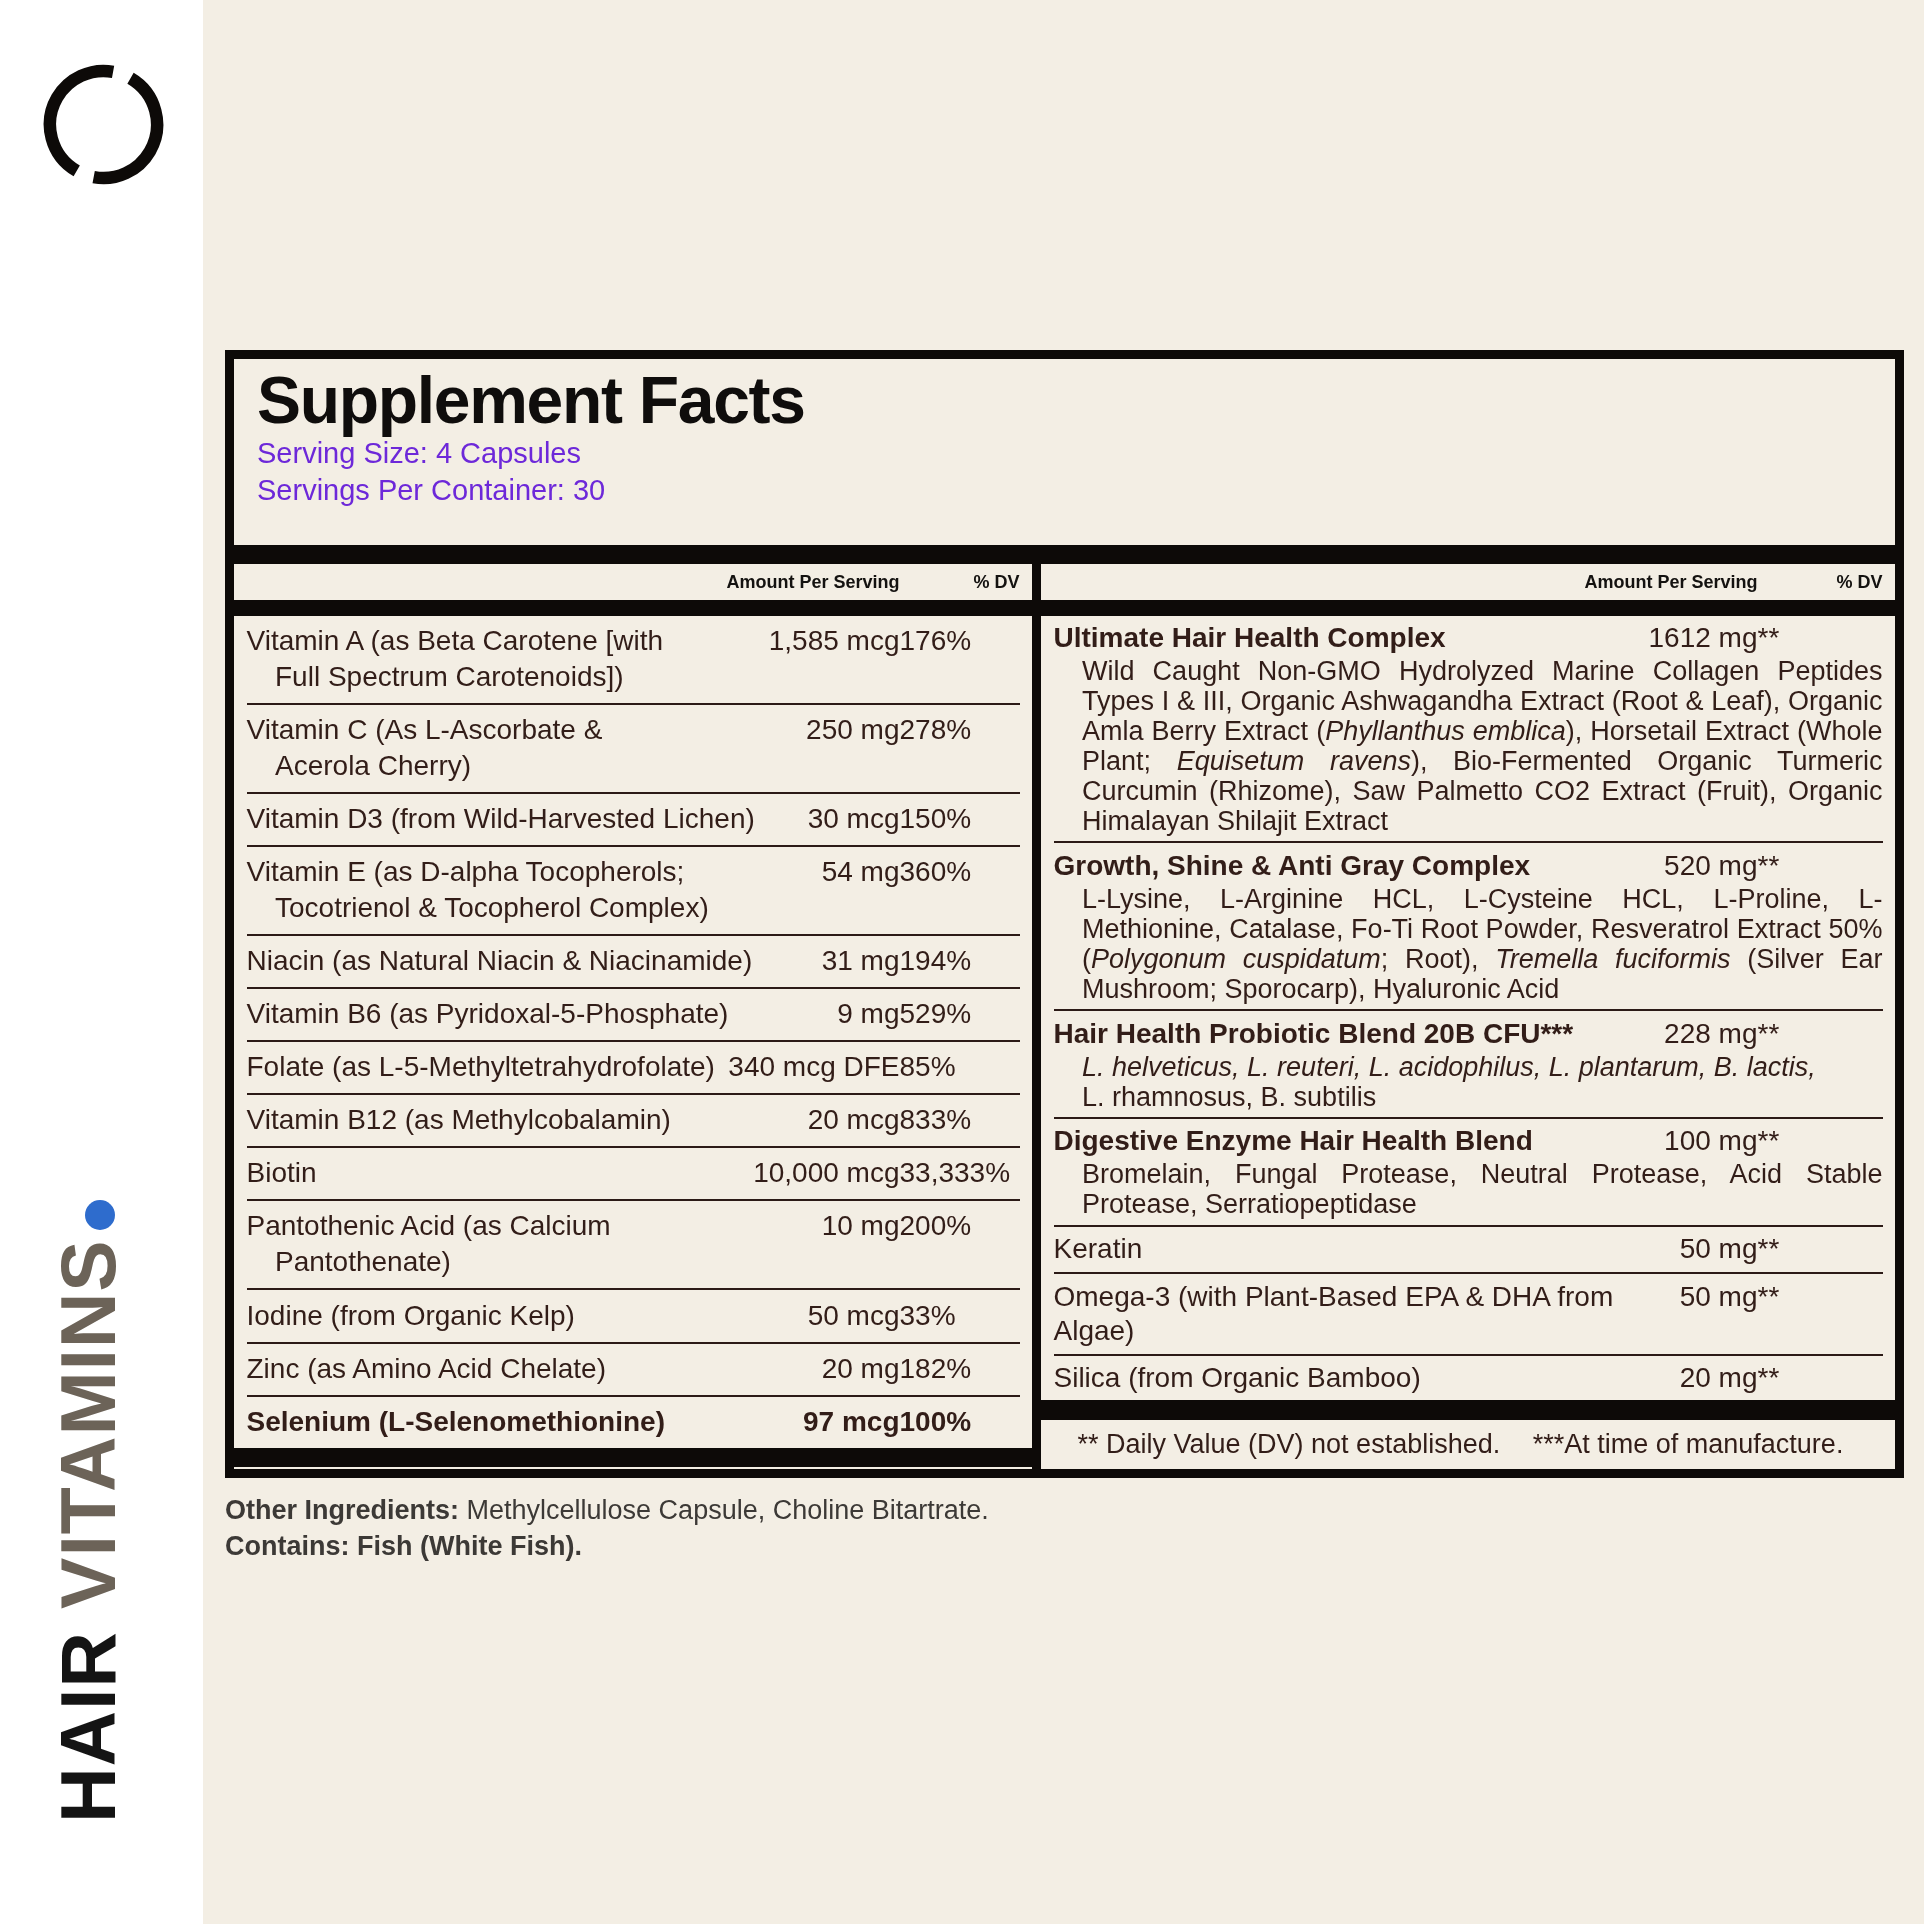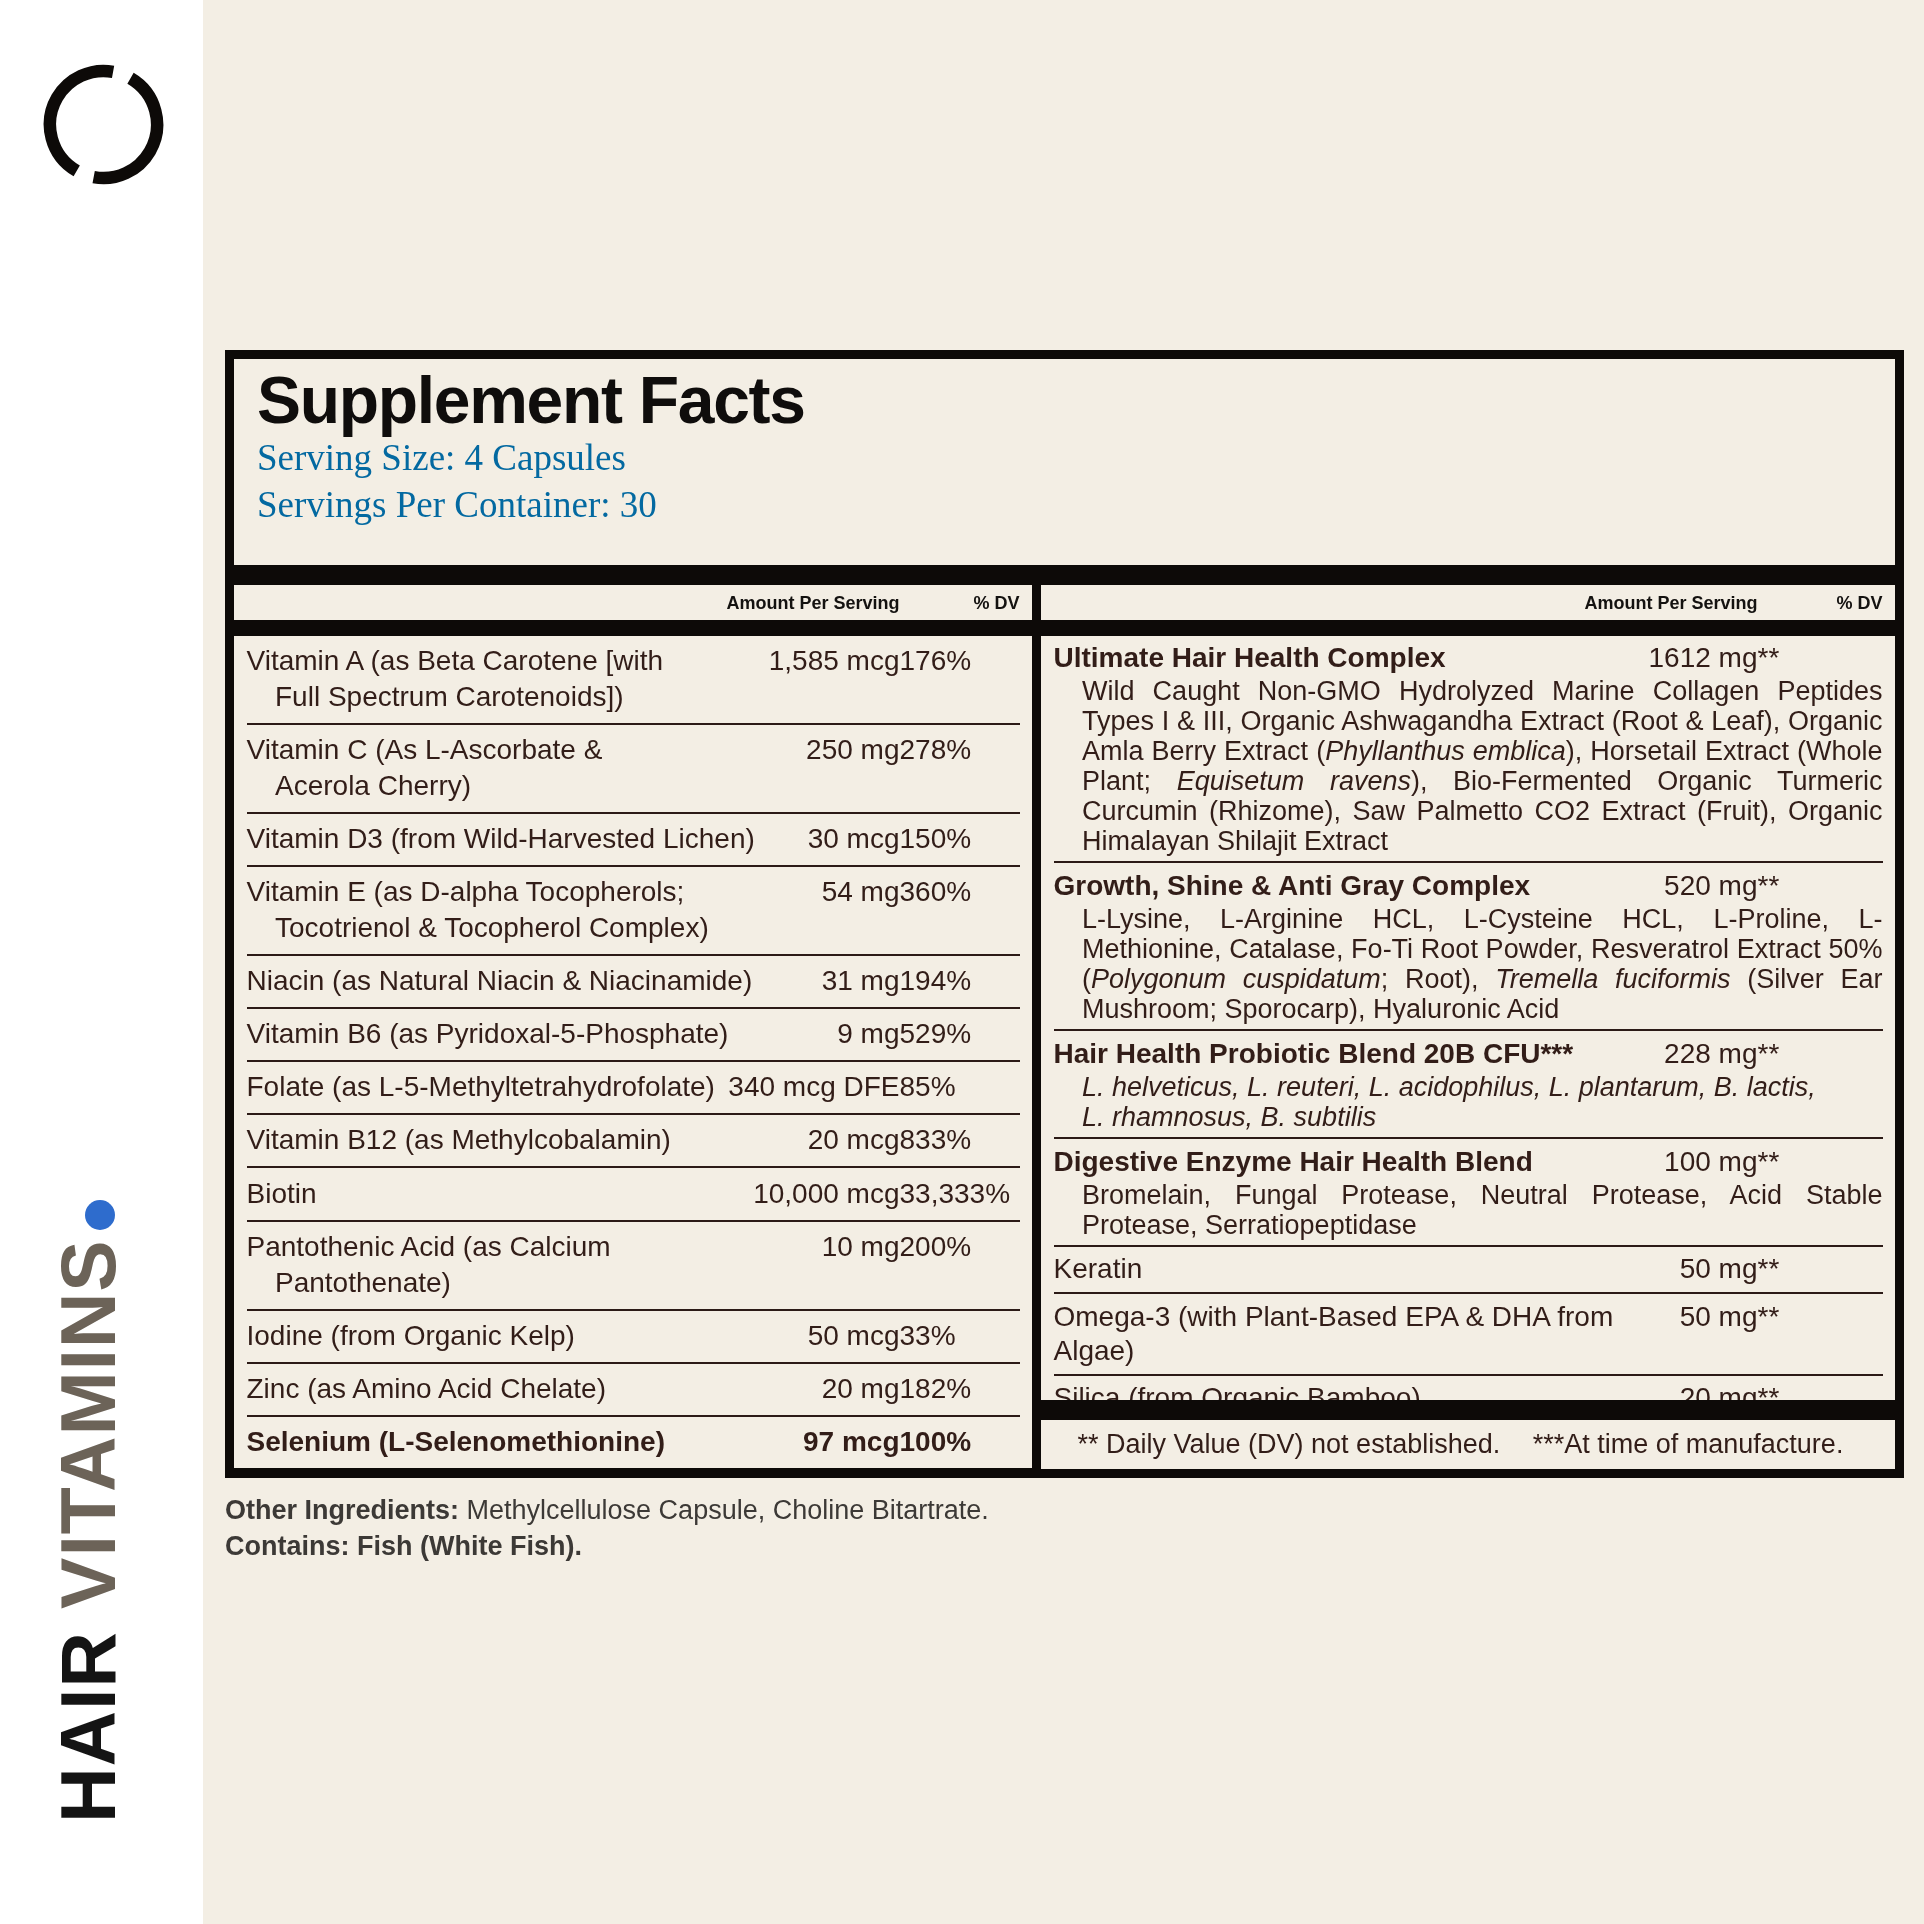--- a/index.html
+++ b/index.html
@@ -12,21 +12,21 @@
           letter-spacing:0.9px;line-height:1;}
   .vbrand .w1{color:#141414;}
   .vbrand .w2{color:#6c6358;}
   .vbrand .dot{display:inline-block;width:30px;height:30px;border-radius:50%;
                background:#2e6ccd;margin-left:9px;}
 
   .sf-panel{position:absolute;left:225px;top:350px;width:1679px;height:1128px;
             border:9px solid #0d0a08;box-sizing:border-box;display:flex;flex-direction:column;gap:31px;}
   .sf-head{padding:7.1px 23px 5.3px 23px;}
   .sf-title{font-size:66px;font-weight:bold;letter-spacing:-1.3px;color:#0f0d0c;line-height:1.05;}
-  .sf-sub{font-size:37px;color:#0369a1;line-height:1.26;font-family:Liberation Serif, serif;}
+  .sf-sub{font-size:29px;color:#6d28d9;line-height:1.26;}
 
   .sf-body{flex:1;display:flex;min-height:0;}
   .col{display:flex;flex-direction:column;min-height:0;overflow:hidden;box-sizing:border-box;}
   .col-left{width:798px;}
   .col-right{flex:1;border-left:9px solid #0d0a08;}
   .bar{height:19.6px;background:#0d0a08;flex:none;}
   .bar-thin{height:16px;background:#0d0a08;flex:none;}
   .colhead{display:flex;justify-content:flex-end;align-items:flex-end;
            font-size:18px;font-weight:bold;color:#141210;padding:8px 12.5px 6.2px 12.5px;border-radius:17px;}
   .dvh-l{width:120px;text-align:right;}
@@ -217,21 +217,21 @@
             <div class="dv dv-r">**</div>
           </div>
           <div class="cdesc"><span>L-Lysine, L-Arginine HCL, L-Cysteine HCL, L-Proline, L-Methionine, Catalase, Fo-Ti Root Powder, Resveratrol Extract 50% (</span><span style="font-style: italic;">Polygonum cuspidatum</span><span>; Root), </span><span style="font-style: italic;">Tremella fuciformis</span><span> (Silver Ear Mushroom; Sporocarp), Hyaluronic Acid</span></div>
         </div>
         <div class="crow">
           <div class="chead">
             <div class="cname">Hair Health Probiotic Blend 20B CFU***</div>
             <div class="amt">228 mg</div>
             <div class="dv dv-r">**</div>
           </div>
-          <div class="cdesc noj"><span style="font-style: italic;">L. helveticus, L. reuteri, L. acidophilus, L. plantarum, B. lactis,</span><br><span style="font-style: italic;">L. rhamnosus, B. subtilis</span></div>
+          <div class="cdesc noj"><span style="font-style: italic;">L. helveticus, L. reuteri, L. acidophilus, L. plantarum, B. lactis,</span><br><span style="">L. rhamnosus, B. subtilis</span></div>
         </div>
         <div class="crow">
           <div class="chead">
             <div class="cname">Digestive Enzyme Hair Health Blend</div>
             <div class="amt">100 mg</div>
             <div class="dv dv-r">**</div>
           </div>
           <div class="cdesc"><span>Bromelain, Fungal Protease, Neutral Protease, Acid Stable Protease, Serratiopeptidase</span></div>
         </div>
         <div class="row">

